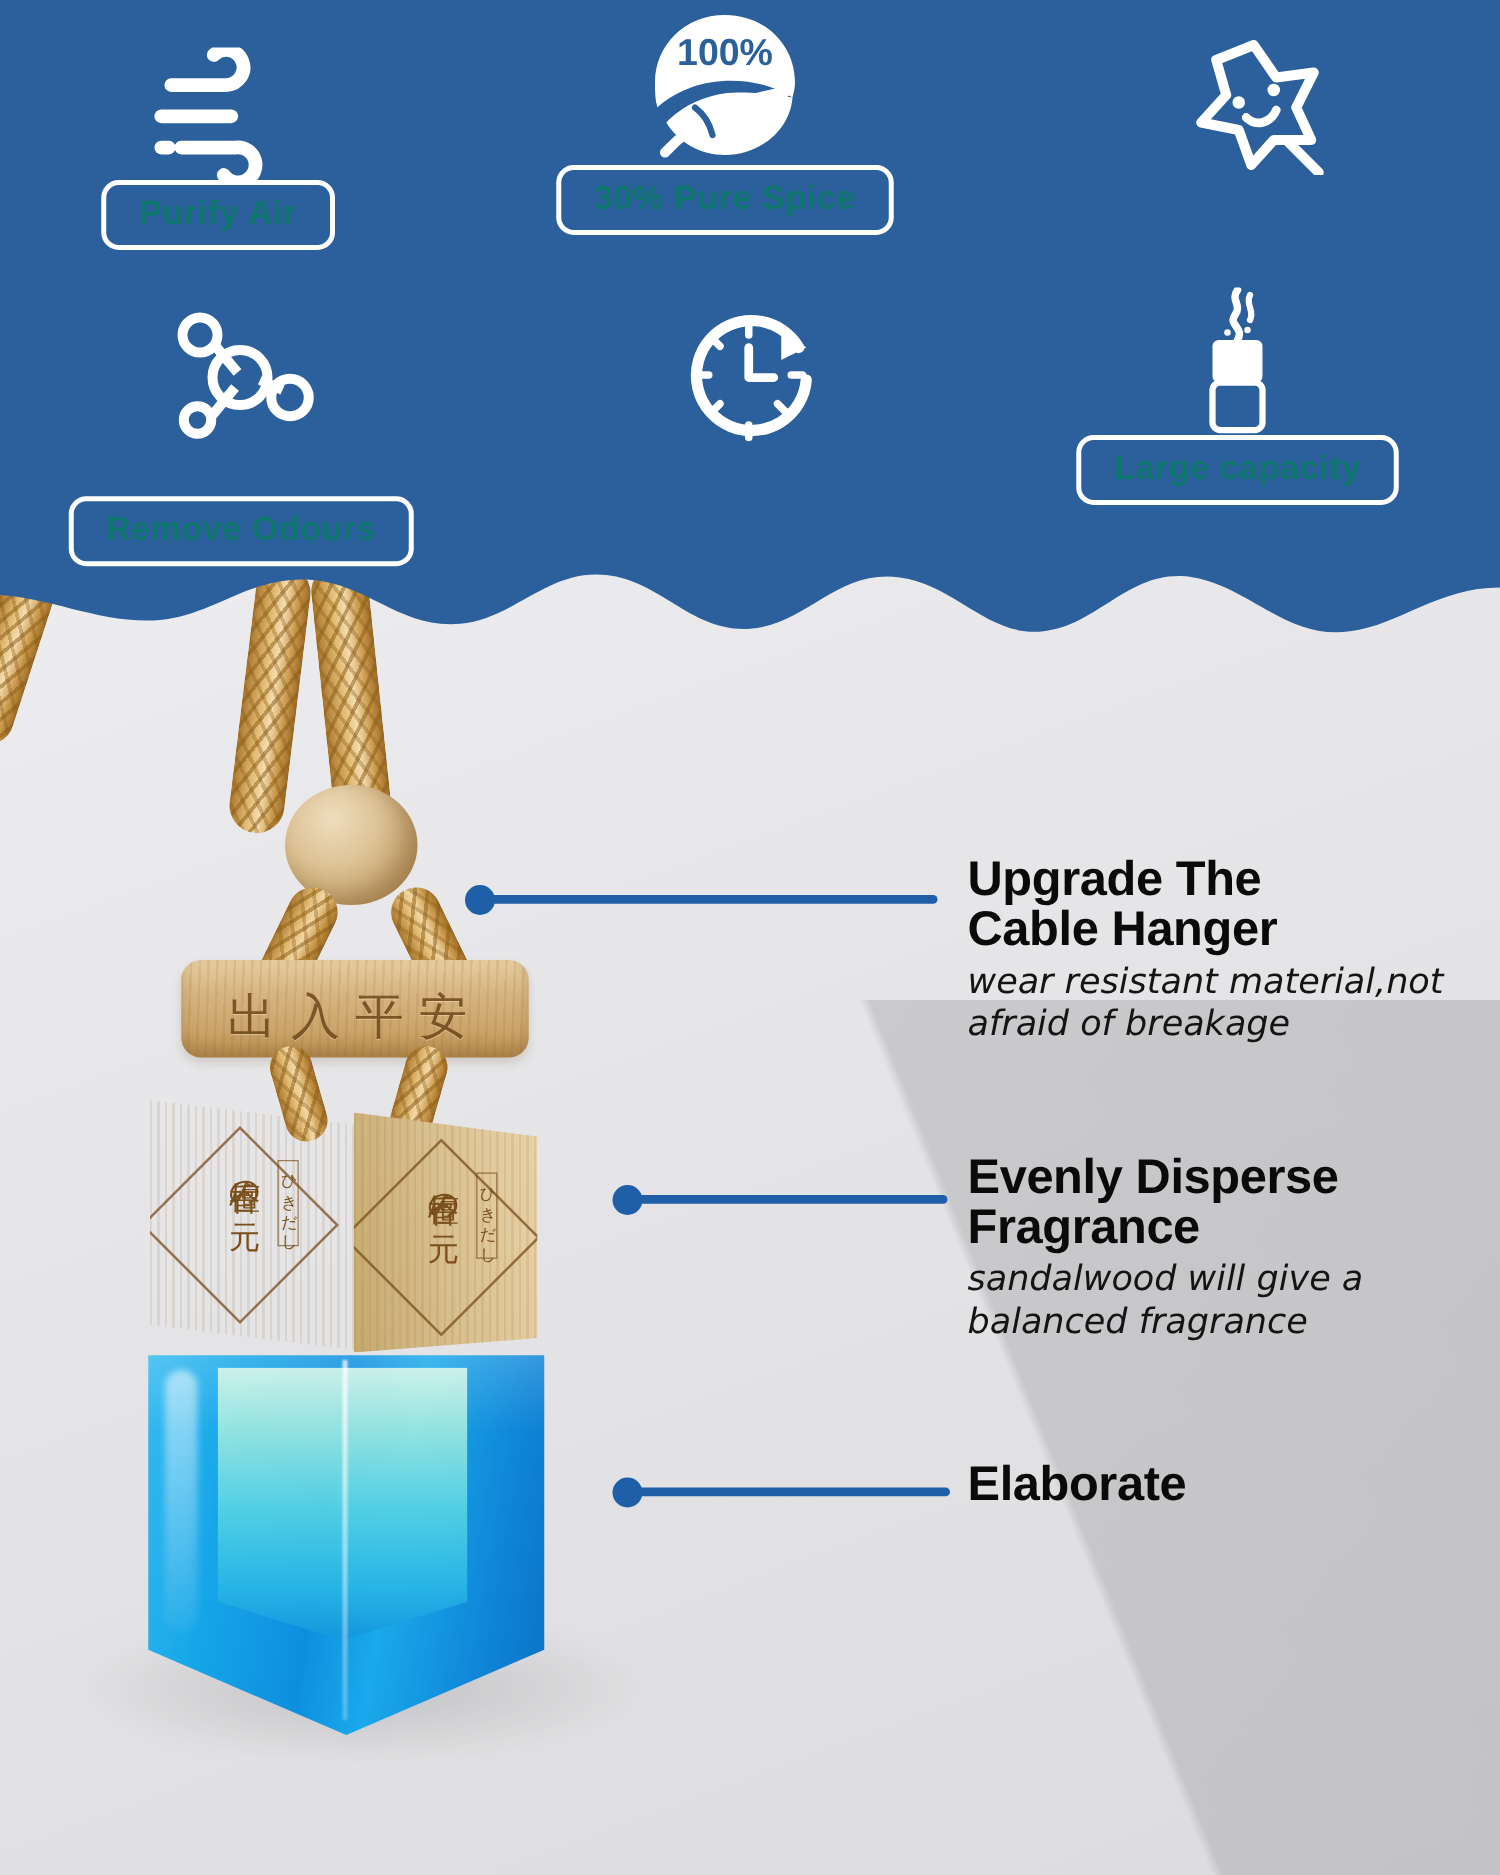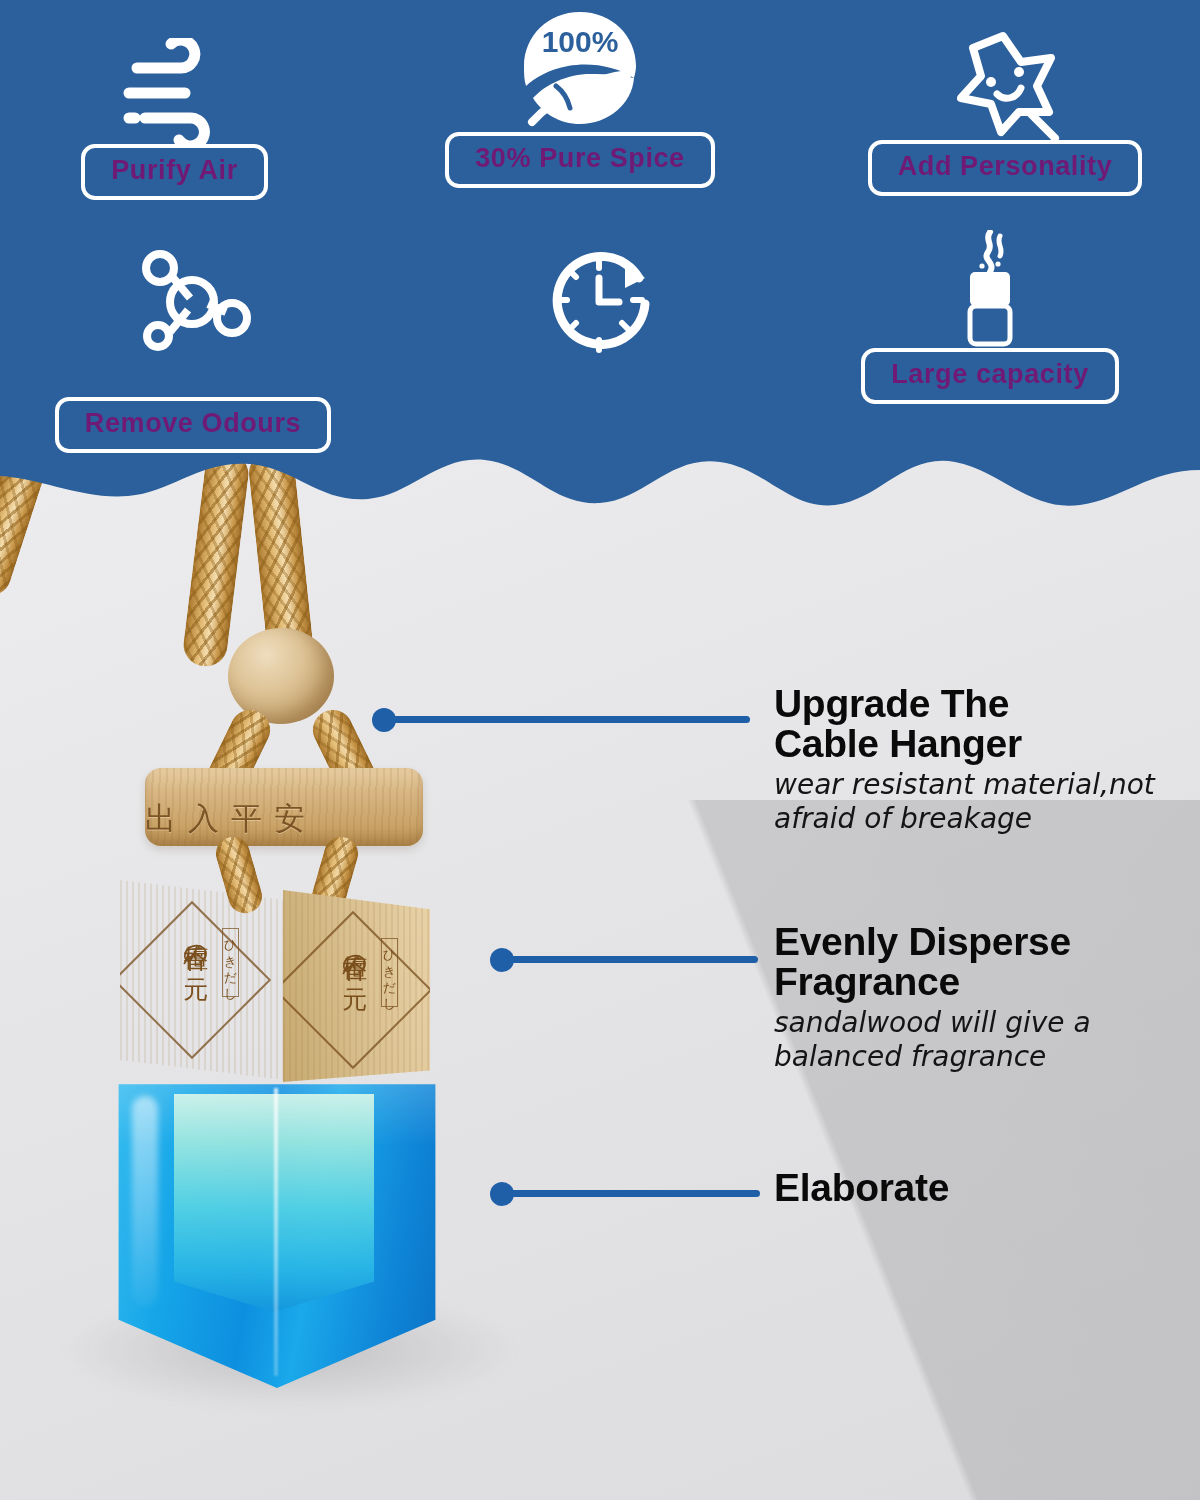--- a/index.html
+++ b/index.html
@@ -28,21 +28,21 @@
   }
   .wave-svg{position:absolute;left:0;top:0;width:1200px;height:540px;}
 
   .feat-grid{position:absolute;left:0;top:0;width:1200px;height:470px;}
   .feat{position:absolute;display:flex;flex-direction:column;align-items:center;}
 
   .feat-icon{height:120px;display:flex;align-items:flex-end;justify-content:center;text-align:right;}
   .badge{
     border:4px solid #ffffff;border-radius:14px;
     padding:9px 26px 12px 26px;
-    color:#701a75;font-weight:700;font-size:27px;letter-spacing:.6px;
+    color:#0f766e;font-weight:700;font-size:27px;letter-spacing:.6px;
     white-space:nowrap;line-height:1;
     font-family:"Liberation Sans", sans-serif;
   }
 
   
   .f1{left:42px;top:24px;width:265px;}
   .f2{left:420px;top:12px;width:320px;}
   .f3{left:840px;top:20px;width:330px;}
   
   .f4{left:28px;top:236px;width:330px;gap:41px;}
@@ -93,22 +93,22 @@
   .wood-bar{
     position:absolute;left:145px;top:768px;width:278px;height:78px;border-radius:16px;
     background:linear-gradient(180deg,#e3c697 0%,#d9b krijgen 1%,#d8b683 30%,#c9a268 70%,#b98f52 100%);
     background:linear-gradient(180deg,#e7cda1 0%,#d8b683 32%,#caa469 72%,#b78d50 100%);
     box-shadow:inset 0 -6px 10px rgba(120,80,35,.25), 0 4px 8px rgba(100,80,50,.18);
     overflow:hidden;
   }
   .wood-bar .grain{position:absolute;inset:0;
     background:repeating-linear-gradient(92deg, rgba(140,98,45,.13) 0 2px, rgba(0,0,0,0) 2px 7px);}
   .bar-chars{
-    position:absolute;left:0;right:0;bottom:6px;text-align:left;
-    font-family:"DejaVu Serif", serif;font-size:31px;letter-spacing:12px;
+    position:absolute;left:0;right:0;bottom:6px;text-align:center;
+    font-family:"DejaVu Serif", serif;font-size:39px;letter-spacing:12px;
     color:#6b4418;opacity:.82;text-shadow:0 1px 0 rgba(255,235,200,.5);
   }
 
   .cap{
     position:absolute;left:120px;top:866px;width:310px;height:216px;
   }
   .cap-left{
     position:absolute;left:0;top:14px;width:164px;height:200px;
     background:linear-gradient(100deg,#e9d0a4 0%,#dfc characters 1%,#ddc characters 2%,#decb9f 30%,#d0b47f 100%);
     background:linear-gradient(100deg,#ecd5ab 0%,#e0c characters 1%,#decb9f 35%,#cfb27d 100%);
@@ -276,21 +276,20 @@
       <div class="feat-icon">
         <svg width="120" height="112" viewBox="0 0 120 112">
           <path d="M58,8 L76,34 L106,30 L92,58 L104,84 L74,84 L56,104 L46,76
                    L16,70 L36,48 L28,20 Z" fill="none" stroke="#ffffff" stroke-width="8" stroke-linejoin="round"></path>
           <circle cx="46" cy="54" r="5" fill="#ffffff"></circle>
           <circle cx="74" cy="44" r="5" fill="#ffffff"></circle>
           <path d="M52,66 C60,74 72,70 76,60" stroke="#ffffff" stroke-width="7" fill="none" stroke-linecap="round"></path>
           <path d="M86,86 L110,110" stroke="#ffffff" stroke-width="8" stroke-linecap="round"></path>
         </svg>
       </div>
-      <div class="badge">Add Personality</div>
     </div>
 
     <div class="feat f4">
       <div class="feat-icon">
         <svg width="118" height="108" viewBox="0 0 118 108">
           <g stroke="#ffffff" stroke-width="8" fill="none">
             <line x1="36" y1="26" x2="56" y2="50"></line>
             <line x1="36" y1="84" x2="54" y2="62"></line>
             <line x1="74" y1="56" x2="92" y2="64"></line>
             <circle cx="58" cy="54" r="22"></circle>

